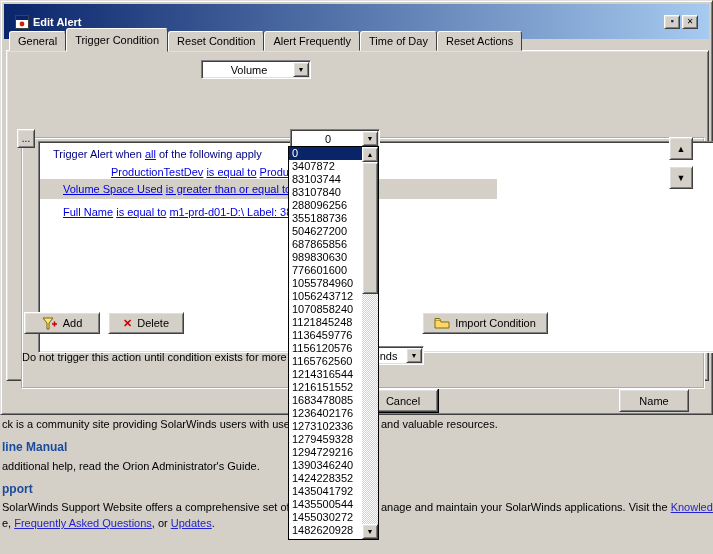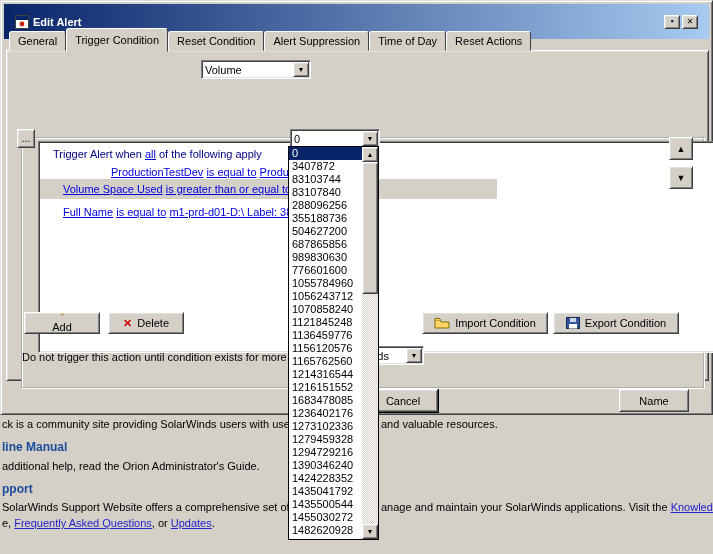--- a/index.html
+++ b/index.html
@@ -36,21 +36,21 @@
   .tab { height:20px; padding:3px 8px 0; background:#d4d0c8; cursor:pointer; white-space:nowrap;
          border:1px solid; border-color:#ffffff #404040 #d4d0c8 #ffffff;
          border-top-left-radius:3px; border-top-right-radius:3px; }
   .tab.active { height:24px; padding-top:5px; margin-bottom:-1px; position:relative; z-index:13;margin-top:48px; }
 
   .tabpage { position:absolute; left:5px; top:49px; width:703px; height:331px; z-index:11; }
 
   .field-label { position:absolute; white-space:nowrap; }
 
   .combo { position:absolute; height:19px; display:flex; align-items:center; padding-left:3px;
-           cursor:pointer; overflow:hidden; }
+           cursor:pointer; overflow:hidden;text-align:center; }
   .combo-text { flex:1; white-space:nowrap; overflow:hidden; }
   .combo-btn { width:16px; height:15px; margin:0 1px 0 auto; flex:0 0 auto;
                display:flex; align-items:center; justify-content:center; font-size:7px; line-height:1; }
 
   .group-frame { position:absolute; left:14px; top:86px; width:684px; height:252px;
                  border:2px groove #ffffff; background:#d4d0c8; }
   .cond-area { position:absolute; left:31px; top:90px; width:702px; height:212px; overflow:hidden; }
 
   .cond-header { position:absolute; white-space:nowrap; color:#000080; }
   .hlink { color:#0000e0; text-decoration:underline; cursor:pointer; }
@@ -120,21 +120,21 @@
         </span>
       <span class="tb-btn raised">
           <span>✕</span>
         </span>
     </div>
 
     <div class="tabs">
       <div class="tab">General</div>
       <div class="tab active">Trigger Condition</div>
       <div class="tab">Reset Condition</div>
-      <div class="tab">Alert Suppression</div>
+      <div class="tab">Alert Frequently</div>
       <div class="tab">Time of Day</div>
       <div class="tab">Reset Actions</div>
     </div>
 
     <div class="tabpage raised">
 
       <div class="combo sunken" style="left:194px;top:9px;width:110px;">
         <span class="combo-text">Volume</span>
         <span class="combo-btn raised">
             <span>▼</span>
@@ -179,46 +179,38 @@
           </span>
       </div>
 
       <div class="arrow-btn raised" style="left:662px;top:86px;">
           <span>▲</span>
         </div>
       <div class="arrow-btn raised" style="left:662px;top:115px;">
           <span>▼</span>
         </div>
 
-      <div class="btn raised" style="left:17px;top:261px;width:76px;height:22px;flex-direction:column;">
+      <div class="btn raised" style="left:17px;top:261px;width:76px;height:22px;">
         <svg width="16" height="13" viewBox="0 0 16 13">
           <polygon points="1,1 11,1 7,6 7,12 5,12 5,6" fill="#ffe97f" stroke="#806000"></polygon>
           <path d="M10 7 h5 M12.5 4.5 v5" stroke="#cc0000" stroke-width="1.6"></path>
         </svg>
         <span>Add</span>
       </div>
       <div class="btn raised" style="left:101px;top:261px;width:76px;height:22px;">
         <span class="del-x">✕</span>
         <span>Delete</span>
       </div>
 
       <div class="btn raised" style="left:415px;top:261px;width:126px;height:22px;">
         <svg width="16" height="12" viewBox="0 0 16 12">
           <path d="M1 3 h5 l1 2 h8 v6 h-14 z" fill="#ffd769" stroke="#826c00"></path>
           <path d="M1 3 v-1.5 h4.5 l1 1.5" fill="#ffd769" stroke="#826c00"></path>
         </svg>
         <span>Import Condition</span>
-      </div>
-      <div class="btn raised" style="left:546px;top:261px;width:126px;height:22px;">
-        <svg width="14" height="12" viewBox="0 0 14 12">
-          <rect x="0.5" y="0.5" width="13" height="11" fill="#33539c" stroke="#16294f"></rect>
-          <rect x="4" y="1" width="6" height="4" fill="#cfd8ea"></rect>
-          <rect x="3" y="7" width="8" height="4.5" fill="#ffffff"></rect>
-        </svg>
-        <span>Export Condition</span>
       </div>
 
       <span class="field-label" style="left:15px;top:300px;">Do not trigger this action until condition exists for more than</span>
       <div class="combo sunken seconds-combo" style="left:337px;top:295px;">
         <span class="combo-text">seconds</span>
         <span class="combo-btn raised">
             <span>▼</span>
           </span>
       </div>
     </div>

